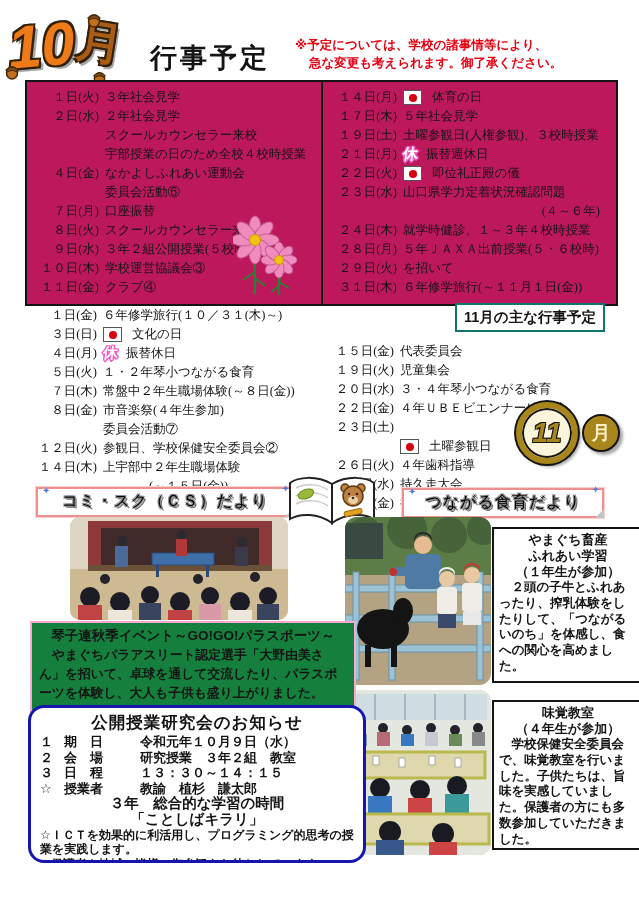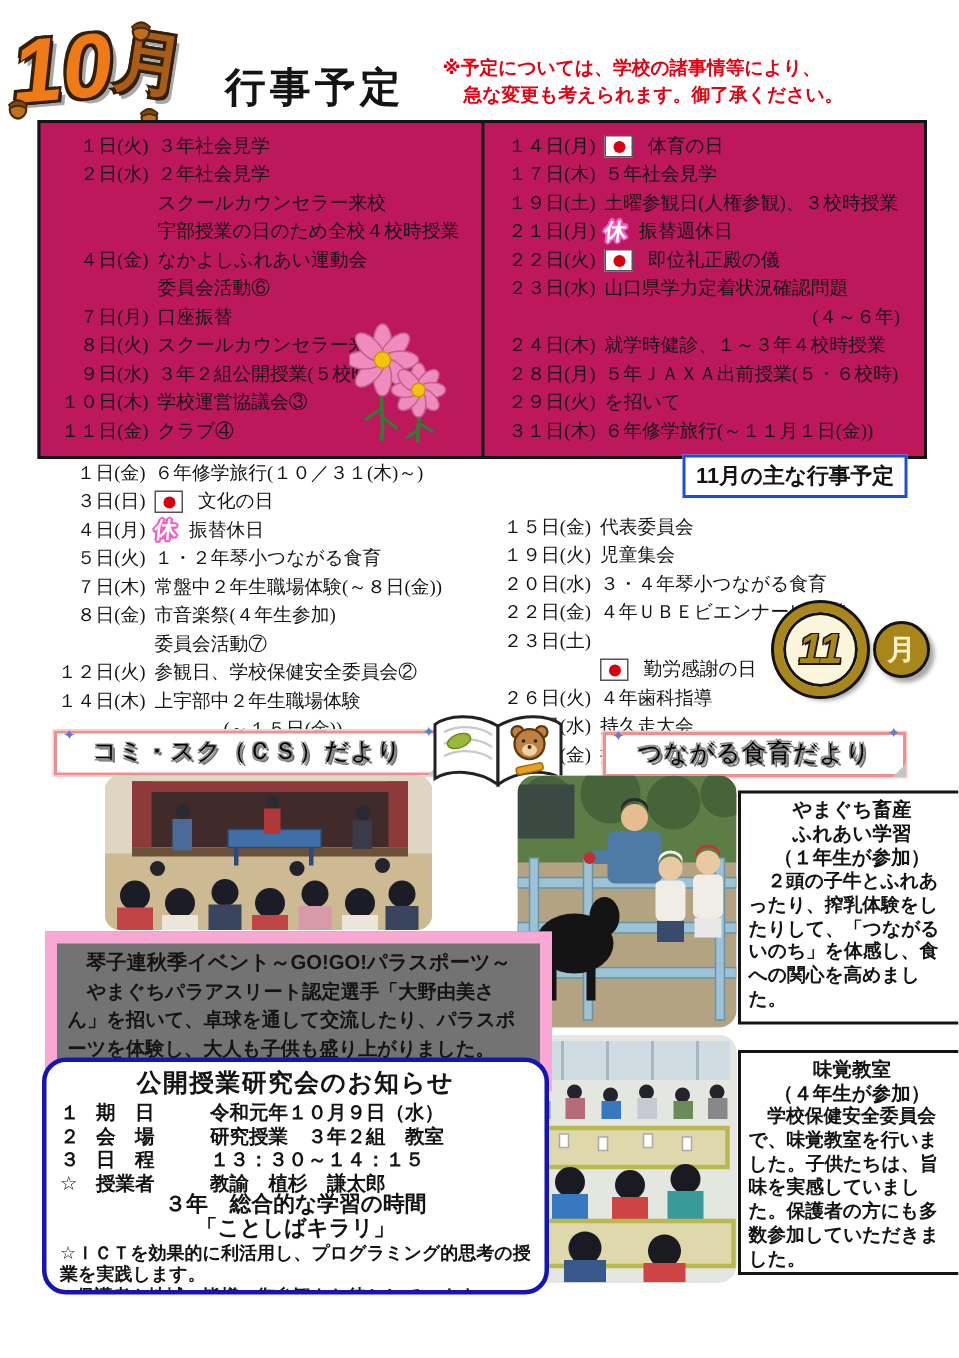--- a/index.html
+++ b/index.html
@@ -33,21 +33,21 @@
   .srow.indent2 .t{padding-left:46px;}
   .flag{display:inline-block;position:relative;width:17px;height:13px;border:1px solid #555;background:#fff;
         margin:0 4px 0 6px;flex:none;}
   .flag .dot{position:absolute;left:50%;top:50%;width:8px;height:8px;margin:-4px 0 0 -4px;border-radius:50%;background:#d7000f;}
   .kyu{font-weight:900;font-size:15px;margin:0 2px 0 6px;color:#fff;flex:none;transform:skewX(-6deg);
        text-shadow:-1.5px 0 #f25ac5,1.5px 0 #f25ac5,0 -1.5px #f25ac5,0 1.5px #f25ac5,-1px -1px #f25ac5,1px 1px #f25ac5,1px -1px #f25ac5,-1px 1px #f25ac5;}
   .cosmos{position:absolute;left:206px;top:130px;}
 
   .nov-left{position:absolute;left:25px;top:306px;width:300px;}
   .nov-right{position:absolute;left:322px;top:306px;width:317px;margin-top:36px;}
-  .nov-header-box{position:absolute;left:455px;top:303px;border:2px solid #1d4ed8;background:#fff;
+  .nov-header-box{position:absolute;left:455px;top:303px;border:2px solid #0f766e;background:#fff;
         padding:3px 7px;font-weight:800;font-size:14.5px;white-space:nowrap;}
 
   
   .month-badge{position:absolute;left:514px;top:400px;width:112px;height:70px;}
   .badge-big{position:absolute;left:2px;top:2px;width:50px;height:50px;background:#fbf5dc;border:6px solid #a8861c;
         border-radius:50%;box-shadow:0 0 0 2px #141414,inset 0 0 0 2px #141414,3px 3px 3px rgba(0,0,0,.35);
         display:flex;align-items:center;justify-content:center;}
   .badge-num{font-size:28px;font-weight:900;font-style:italic;color:#a8861c;
         text-shadow:-1px -1px 0 #141414,1px -1px 0 #141414,-1px 1px 0 #141414,1px 1px 0 #141414;}
   .badge-small{position:absolute;left:68px;top:14px;width:34px;height:34px;background:#a8861c;border:2px solid #141414;
@@ -67,22 +67,22 @@
   .book-illust{position:absolute;left:286px;top:472px;}
 
   
   .photo{position:absolute;overflow:hidden;background:#ccc;}
   .photo svg{display:block;}
   .photo-gym{left:70px;top:517px;width:218px;height:103px;border-radius:10px;}
   .photo-calf{left:345px;top:517px;width:146px;height:168px;border-radius:12px;}
   .photo-class{left:345px;top:690px;width:146px;height:165px;border-radius:12px;}
 
   
-  .cs-box{position:absolute;left:30px;top:621px;width:308px;height:84px;border:8px solid #f9a8d4;
-        padding:3px 7px;overflow:hidden;background:#737373;}
+  .cs-box{position:absolute;left:30px;top:621px;width:308px;height:84px;border:2px solid #f9a8d4;
+        padding:3px 7px;overflow:hidden;background:#15803d;}
   .cs-title{text-align:center;font-weight:800;font-size:13.5px;line-height:19px;white-space:nowrap;}
   .cs-body{font-size:12.8px;line-height:19px;font-weight:700;}
 
   .blue-box{position:absolute;left:28px;top:705px;width:314px;height:146px;border:3px solid #1515b0;
         border-radius:16px;padding:3px 9px;overflow:hidden;background:#fff;}
   .blue-title{text-align:center;font-weight:900;font-size:16.5px;line-height:22px;letter-spacing:1px;}
   .arow{display:flex;font-size:13px;line-height:13.5px;font-weight:600;margin-top:2px;white-space:nowrap;}
   .arow .no{width:24px;flex:none;}
   .arow .lab{width:66px;flex:none;}
   .arow .val{margin-left:10px;}
@@ -347,21 +347,21 @@
         <span class="t">４年ＵＢＥビエンナーレ鑑賞</span>
       </div>
       <div class="srow">
         <span class="d">２３日(土)</span>
       </div>
       <div class="srow">
         <span class="d"></span>
         <span class="flag">
           <span class="dot"></span>
         </span>
-        <span class="t">勤労感謝の日</span>
+        <span class="t">土曜参観日</span>
       </div>
       <div class="srow">
         <span class="d">２６日(火)</span>
         <span class="t">４年歯科指導</span>
       </div>
       <div class="srow">
         <span class="d">２７日(水)</span>
         <span class="t">持久走大会</span>
       </div>
       <div class="srow">

